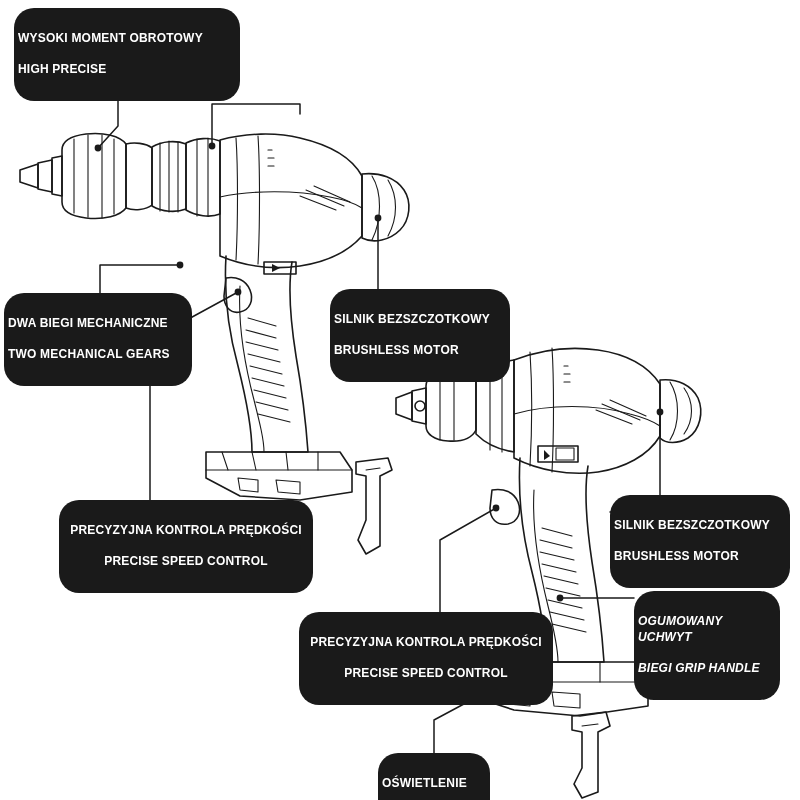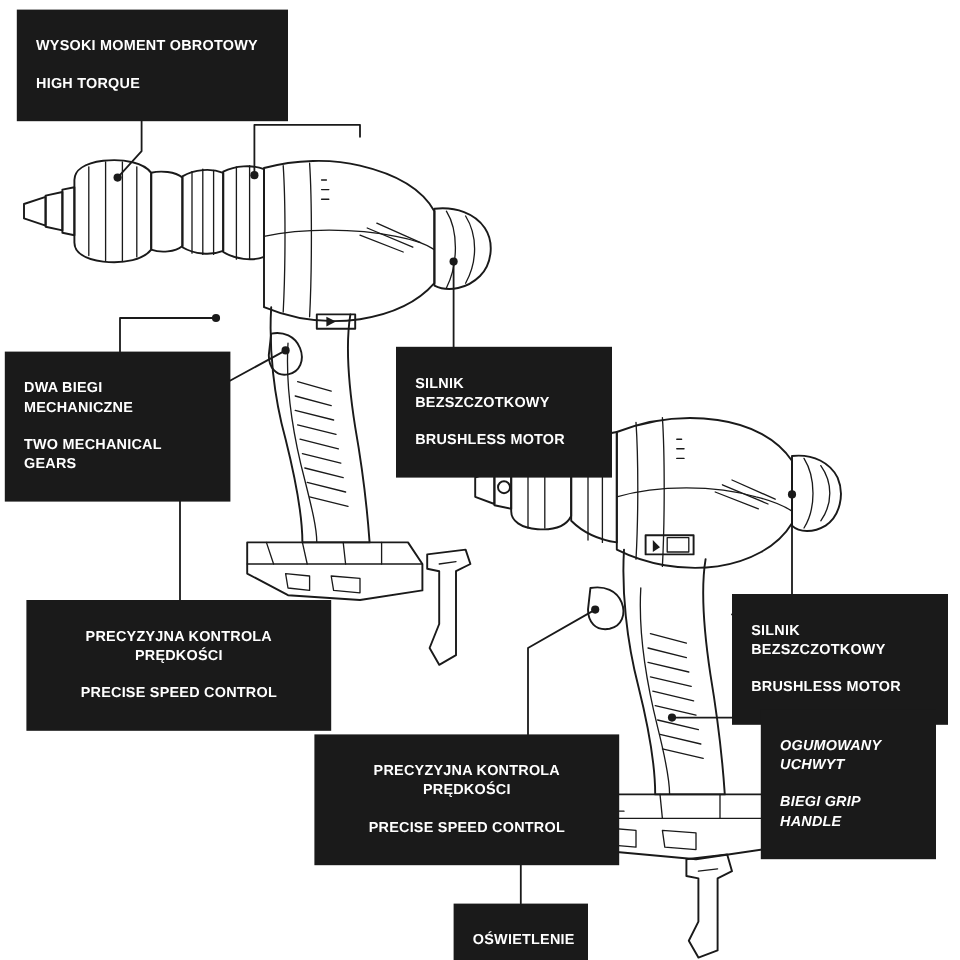--- a/index.html
+++ b/index.html
@@ -17,33 +17,33 @@
   }
   #art {
     position: absolute;
     left: 0; top: 0;
     width: 800px; height: 800px;
   }
   .callout {
     position: absolute;
     background: #1a1a1a;
     color: #ffffff;
-    border-radius: 0;
-    padding: 7px 16px;
+    border-radius: 20px;
+    padding: 7px 4px;
     font-size: 12px;
     font-weight: bold;
     line-height: 1.32;
     letter-spacing: 0.2px;
     white-space: pre-line;
     box-sizing: border-box;
   }
   .callout .l1 { display: block; }
   .callout .l2 { display: block; }
   .ta-left   { text-align: left; }
-  .ta-center { text-align: center; }
+  .ta-center { text-align: center; margin-left: 37px; }
 </style>
 </head>
 <body>
 
 <div id="canvas">
 
   <svg id="art" viewBox="0 0 800 800" xmlns="http://www.w3.org/2000/svg">
     <g fill="none" stroke="#1a1a1a" stroke-width="1.6" stroke-linecap="round" stroke-linejoin="round">
 
       <g stroke-width="1.5">
@@ -196,21 +196,21 @@
 
         <path d="M572 716 L606 712 L610 726 L598 732 L598 792 L582 798 L574 784 L582 768 L582 732 L572 730 Z"></path>
         <path d="M582 726 L598 724" stroke-width="1.1"></path>
       </g>
 
     </g>
   </svg>
 
   <div class="callout ta-left" style="left:14px; top:8px; width:226px;">
     <span class="l1">WYSOKI MOMENT OBROTOWY</span>
-    <span class="l2">HIGH TORQUE</span>
+    <span class="l2">HIGH PRECISE</span>
   </div>
 
 
   <div class="callout ta-left" style="left:4px; top:293px; width:188px;">
     <span class="l1">DWA BIEGI MECHANICZNE</span>
     <span class="l2">TWO MECHANICAL GEARS</span>
   </div>
 
   <div class="callout ta-left" style="left:330px; top:289px; width:180px;">
     <span class="l1">SILNIK BEZSZCZOTKOWY</span>

